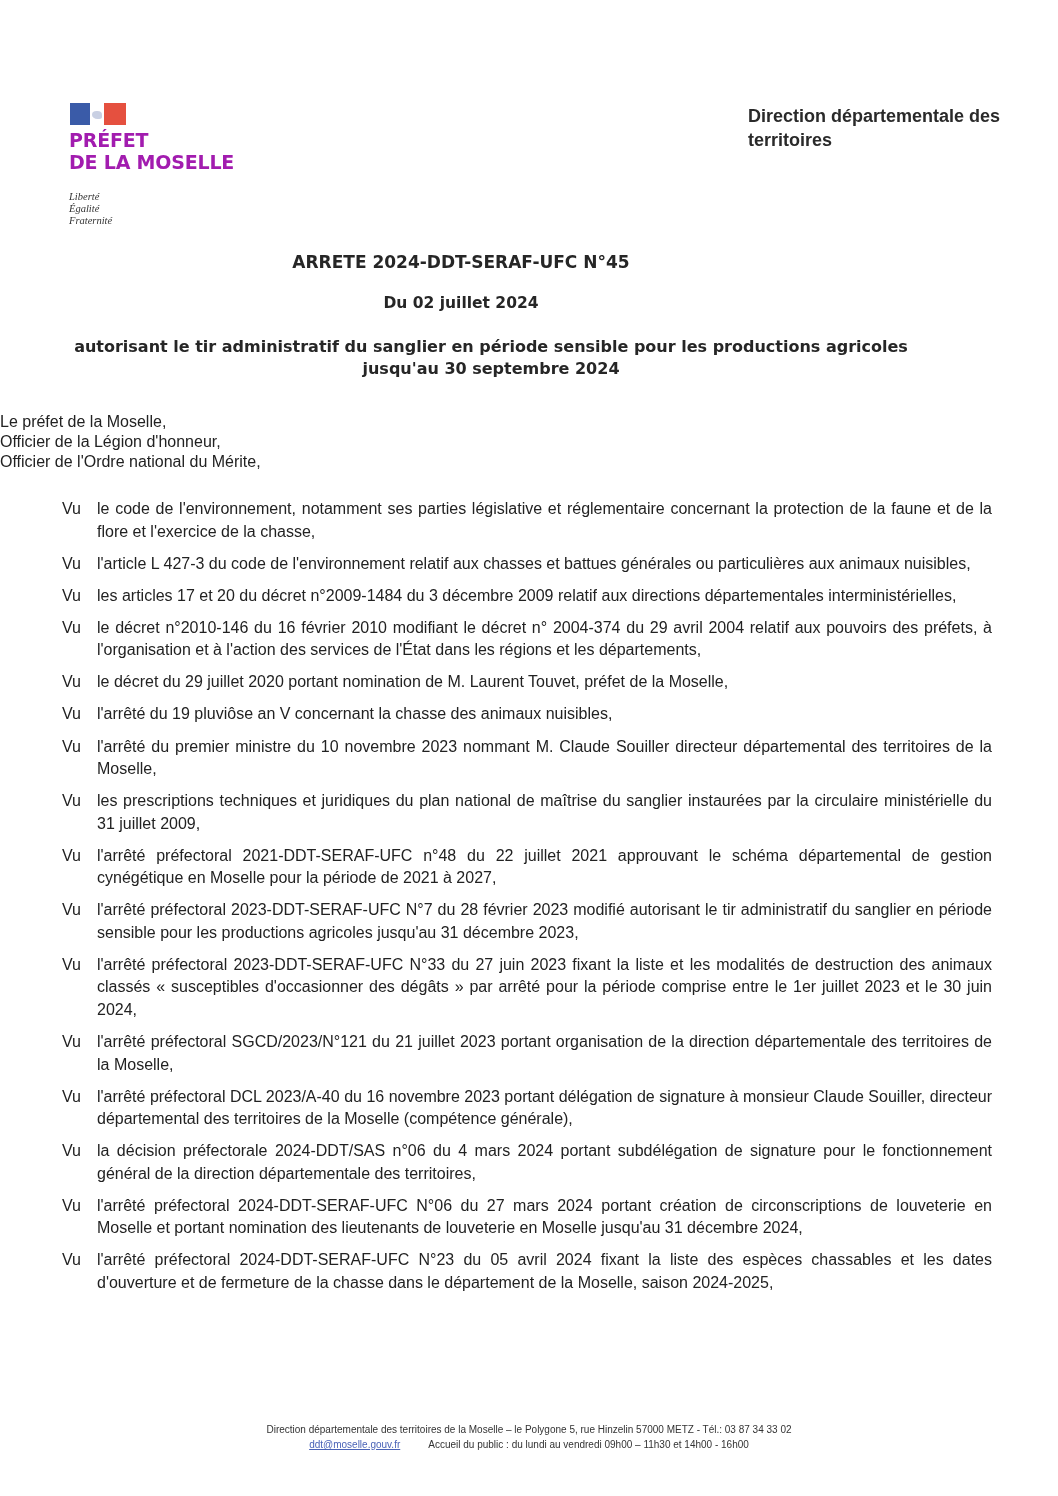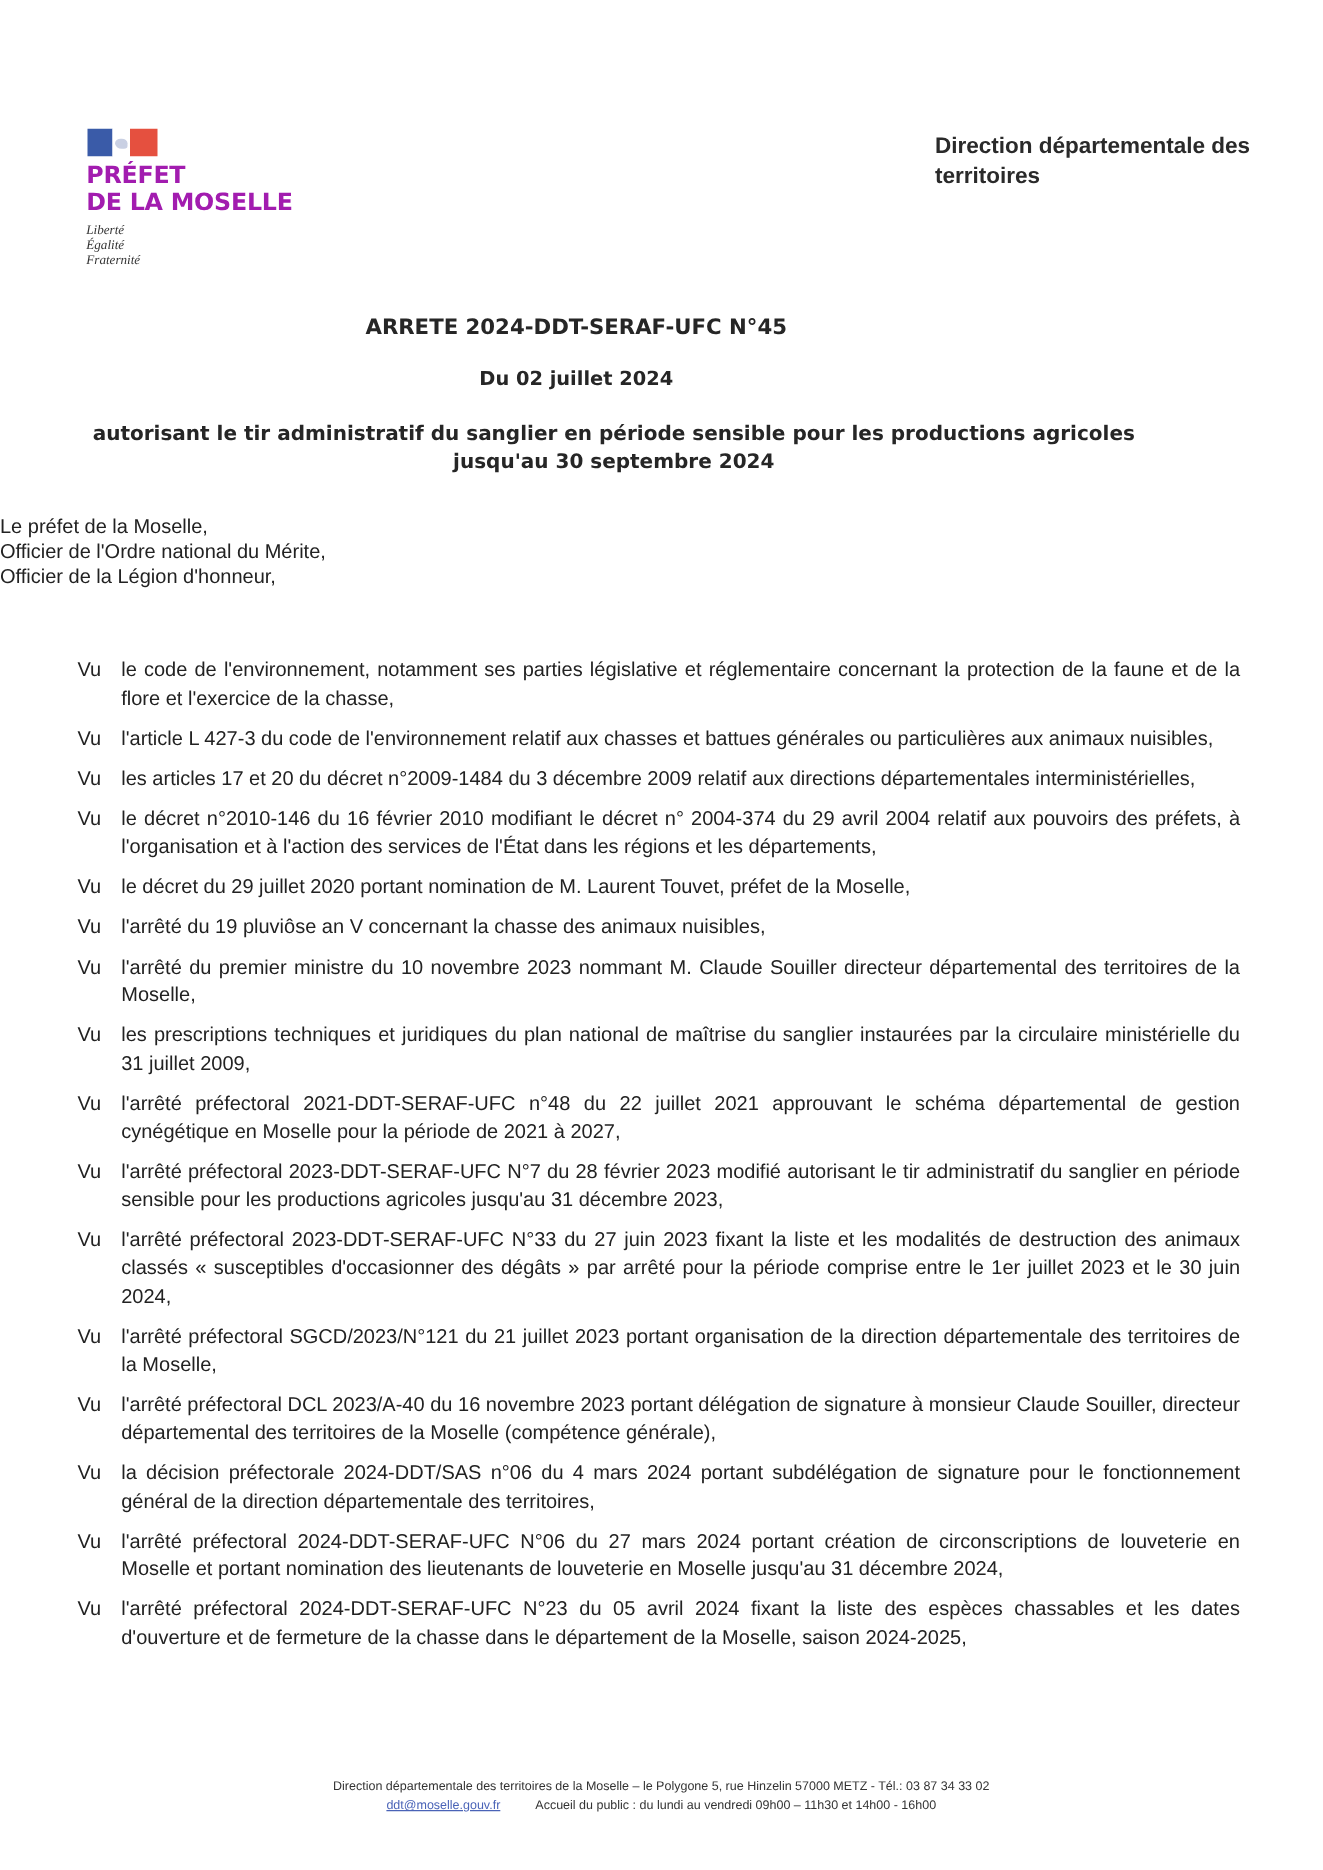--- a/index.html
+++ b/index.html
@@ -4,28 +4,28 @@
   <style>
     html, body { margin: 0; padding: 0; background: #ffffff; }
     body { width: 1058px; height: 1496px; position: relative; overflow: hidden; color: #1c1c1c; font-family: "Liberation Sans", sans-serif; }
     .logo { position: absolute; left: 69px; top: 103px; }
     .flag { width: 56px; height: 22px; display: flex; margin-left: 1px; }
     .flag .b { width: 20px; height: 22px; background: #3a5ba8; }
     .flag .w { width: 14px; height: 22px; background: #ffffff; position: relative; }
     .flag .w::after { content: ""; position: absolute; left: 2px; top: 8px; width: 10px; height: 8px; border-radius: 50% 50% 30% 60%; background: #c9d0e3; }
     .flag .r { width: 22px; height: 22px; background: #e5503f; }
     .prefet { font-family: "DejaVu Sans", sans-serif; font-weight: bold; font-size: 19px; line-height: 22px; margin-top: 4px; letter-spacing: -0.2px; color: #a21caf; }
-    .motto { font-family: "Liberation Serif", serif; font-style: italic; font-size: 10.5px; line-height: 12px; margin-top: 6px; color: #333; }
+    .motto { font-family: "Liberation Serif", serif; font-style: italic; font-size: 10.5px; line-height: 12px; margin-top: 18px; color: #333; }
     .ddt { position: absolute; right: 58px; top: 104px; font-family: "Liberation Sans", sans-serif; font-weight: bold; font-size: 18px; line-height: 24px; color: #2a2a2a; }
     .title { position: absolute; left: 0; width: 922px; text-align: center; font-family: "DejaVu Sans", sans-serif; font-weight: bold; color: #262626; }
     .t1 { top: 252px; font-size: 17px; }
     .t2 { top: 294px; font-size: 15.5px; }
     .t3 { top: 336px; font-size: 16px; line-height: 22px; left: 30px; }
     .preamble { position: absolute; left: 0; width: 1058px; top: 412px; font-family: "Liberation Sans", sans-serif; font-size: 16px; line-height: 20px; color: #222; }
-    .vus { position: absolute; left: 62px; top: 526px; width: 930px; }
+    .vus { position: absolute; left: 62px; top: 498px; width: 930px; }
     .vu { display: flex; font-family: "Liberation Sans", sans-serif; font-size: 16px; line-height: 22.5px; color: #222; margin-bottom: 9.6px; }
     .vu .k { width: 35px; flex: none; }
     .vu .txt { flex: 1; text-align: justify; }
     .footer { position: absolute; left: 0; width: 1058px; top: 1422px; text-align: center; font-family: "Liberation Sans", sans-serif; font-size: 10px; line-height: 15px; color: #333; }
     .footer a { color: #4a63b7; text-decoration: underline; margin-right: 28px; }
   </style>
 </head>
 <body>
 
 <div class="logo">
@@ -52,22 +52,22 @@
 
 <div class="title t1">ARRETE 2024-DDT-SERAF-UFC N°45</div>
 <div class="title t2">Du 02 juillet 2024</div>
 <div class="title t3">
   <div>autorisant le tir administratif du sanglier en période sensible pour les productions agricoles</div>
   <div>jusqu'au 30 septembre 2024</div>
 </div>
 
 <div class="preamble">
   <div>Le préfet de la Moselle,</div>
+  <div>Officier de la Légion d'honneur,</div>
   <div>Officier de l'Ordre national du Mérite,</div>
-  <div>Officier de la Légion d'honneur,</div>
 </div>
 
 <div class="vus">
   <div class="vu">
       <span class="k">Vu</span>
       <span class="txt">le code de l'environnement, notamment ses parties législative et réglementaire concernant la protection de la faune et de la flore et l'exercice de la chasse,</span>
     </div>
   <div class="vu">
       <span class="k">Vu</span>
       <span class="txt">l'article L 427-3 du code de l'environnement relatif aux chasses et battues générales ou particulières aux animaux nuisibles,</span>

